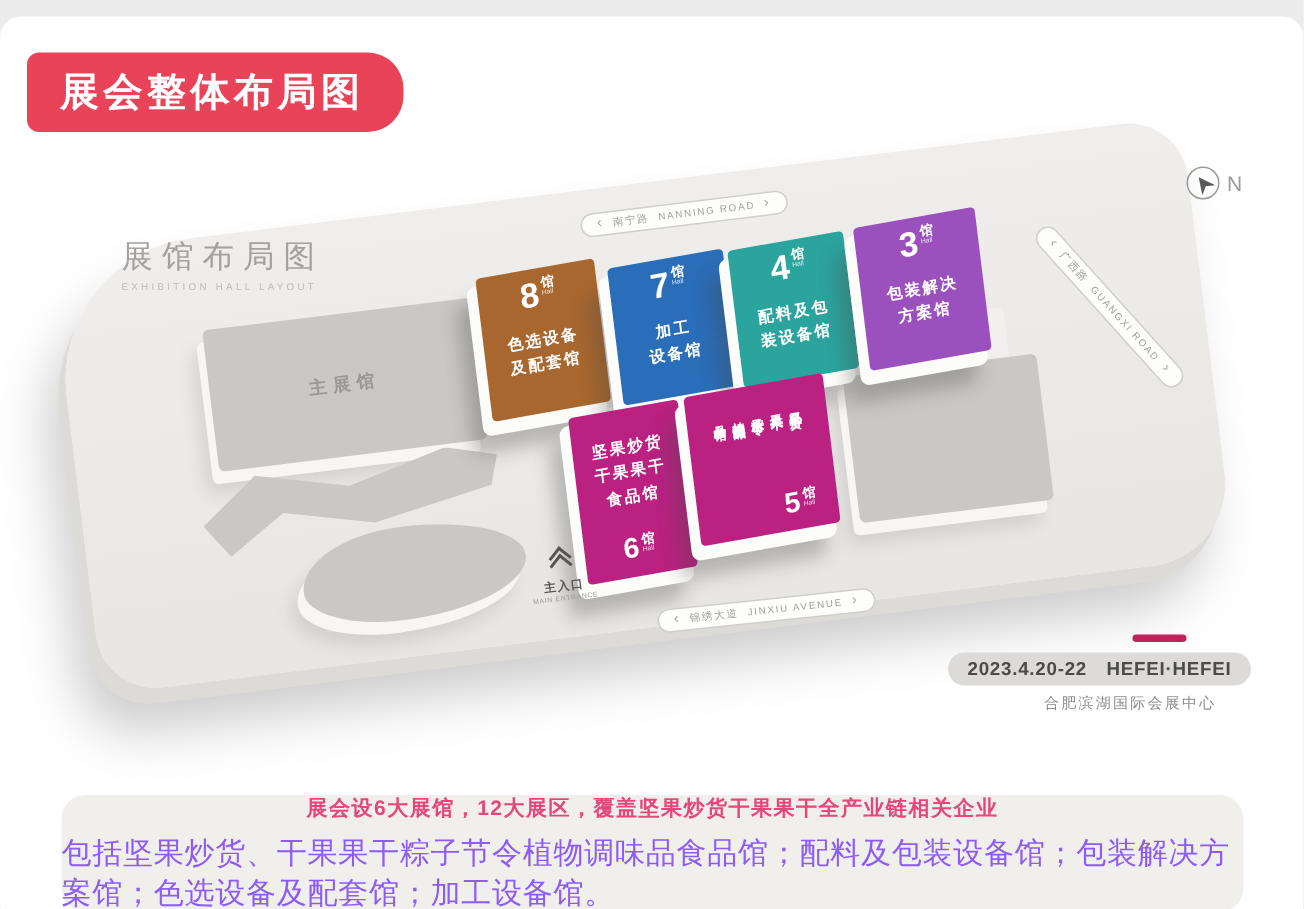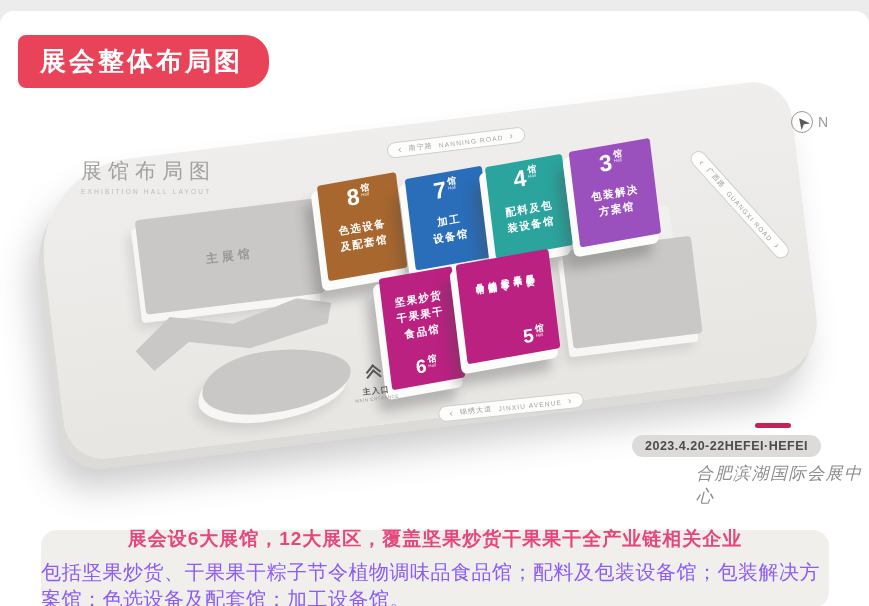--- a/index.html
+++ b/index.html
@@ -75,29 +75,29 @@
   .compass{position:absolute;left:791px;top:100px;display:flex;align-items:center;gap:5px;z-index:4;}
   .compass-circle{width:20px;height:20px;border:1.5px solid #9a9a98;border-radius:50%;
     display:flex;align-items:center;justify-content:center;}
   .compass-needle{display:block;width:11px;height:11px;background:#5a5a58;
     clip-path:polygon(50% 0,100% 100%,50% 70%,0 100%);transform:rotate(-38deg);}
   .compass-n{font-size:14px;color:#9a9a98;}
 
   
   .date-bar{position:absolute;left:755px;top:412px;width:36px;height:5px;border-radius:2.5px;}
   .date-pill{position:absolute;left:632px;top:424px;background:#dcdbd9;border-radius:11px;
-    padding:4px 13px;display:flex;font-size:12.5px;font-weight:bold;color:#4b4b4a;
+    padding:4px 13px;display:flex;gap:13px;font-size:12.5px;font-weight:bold;color:#4b4b4a;
     letter-spacing:.5px;white-space:nowrap;}
-  .venue{position:absolute;left:696px;top:451px;font-size:17px;color:#8d8c8b;letter-spacing:1.5px;font-style:italic;}
+  .venue{position:absolute;left:696px;top:451px;font-size:10px;color:#8d8c8b;letter-spacing:1.5px;}
 
   
   .footer-card{position:absolute;left:41px;top:519px;width:788px;height:78px;
     background:#f1efec;border-radius:16px;display:flex;flex-direction:column;
     align-items:center;justify-content:center;gap:7px;}
-  .footer-headline{font-size:19px;font-weight:bold;letter-spacing:1px;}
+  .footer-headline{font-size:14px;font-weight:bold;letter-spacing:1px;}
   .footer-detail{font-size:20px;color:#8b5cf6;letter-spacing:.5px;}
 </style>
 </head>
 <body>
 
 <div class="canvas">
 
   <div class="banner" style="background: rgb(233, 67, 89);">展会整体布局图</div>
 
   <div class="slab">

